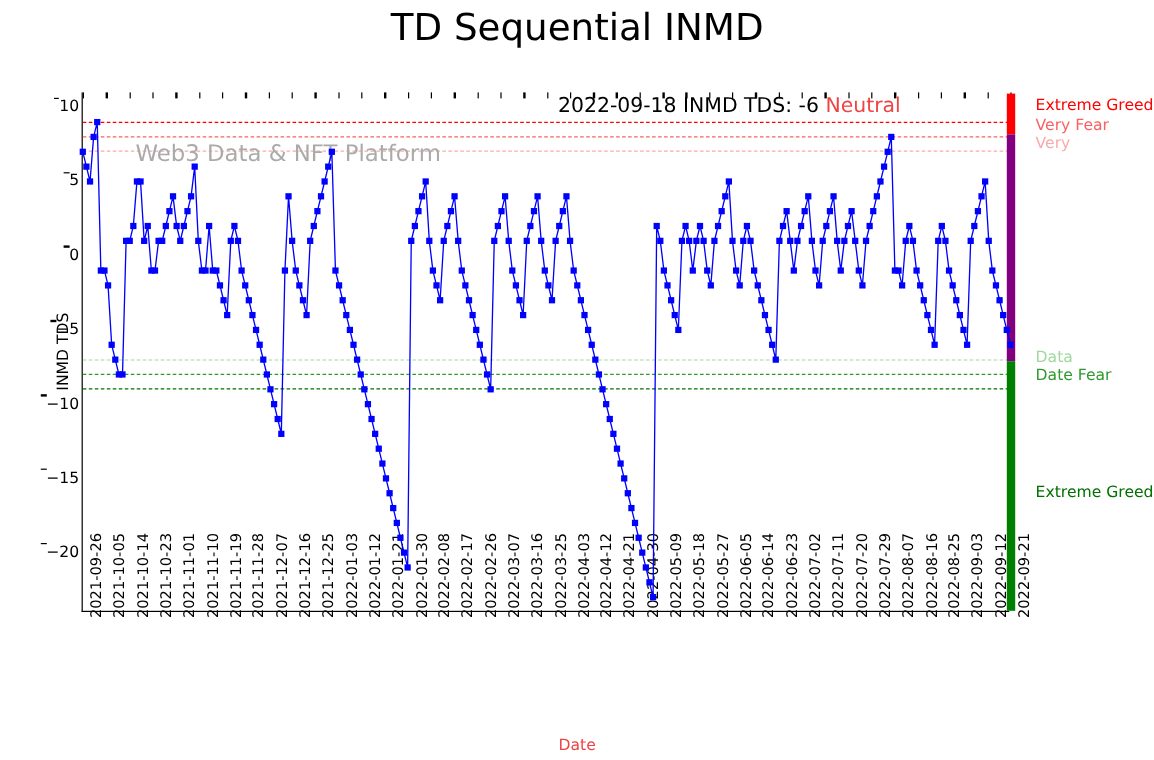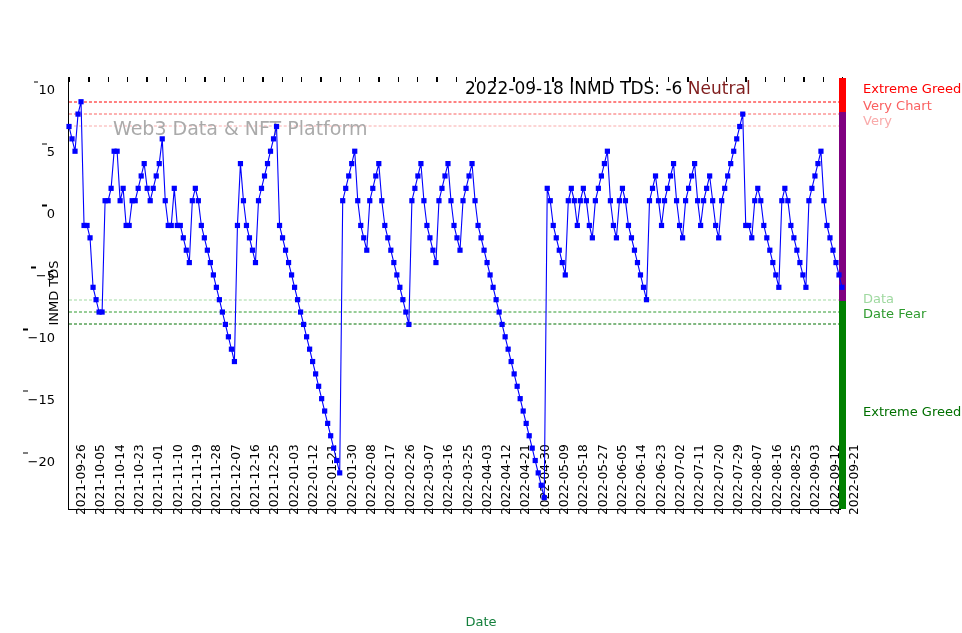--- a/index.html
+++ b/index.html
@@ -19,47 +19,48 @@
     box-sizing:border-box;
   }
   .ylabel{
     position:absolute;left:-48px;top:50%;
     transform:translateY(-50%) rotate(-90deg);
     transform-origin:center center;
     font-size:13px;color:#000;white-space:nowrap;
   }
   .xlabel{
     position:absolute;left:0;top:614px;width:962px;text-align:center;
-    font-size:13px;color:#15803d;
+    font-size:13px;color:#ef4444;
   }
   .ytick{position:absolute;right:100%;transform:translateY(-50%);
-    padding-right:14px;font-size:13px;color:#000;white-space:nowrap;text-align:right;}
+    padding-right:3px;font-size:13px;color:#000;white-space:nowrap;text-align:right;}
   .ytick-mark{position:absolute;left:-4.5px;top:-0.7px;width:4.5px;height:1.4px;background:#000;}
   .xtick{position:absolute;top:100%;transform-origin:left top;
     font-size:12.2px;color:#000;white-space:nowrap;}
   .xtick-mark{position:absolute;top:0;left:0;width:1.4px;height:4.5px;background:#000;}
   .thresh{position:absolute;left:0;width:100%;height:0;
     border-top-width:1.35px;border-top-style:dashed;transform:translateY(-50%);}
   .thresh-label{position:absolute;left:794px;transform:translateY(-50%);
     font-size:13px;white-space:nowrap;}
   .zone-bar{position:absolute;width:7px;left:770px;}
   .annot{
     position:absolute;font-size:17px;color:#000;white-space:nowrap;
   }
-  .annot .neutral{color:#7f1d1d;}
+  .annot .neutral{color:#ef4444;}
   .wm{position:absolute;color:#aaaaaa;white-space:nowrap;}
   .wm1{font-size:19px;left:44px;top:14px;}
   .wm2{font-size:19px;left:44px;top:40px;}
   svg.series{position:absolute;left:0;top:0;overflow:visible;}
 </style>
 </head>
 <body>
 
 <div id="chart-root">
 
+  <div class="chart-title">TD Sequential INMD</div>
 
   <div class="plot-area" id="plot-area">
     <div class="ylabel">INMD TDS</div>
     <div id="yticks">
         <div class="ytick" style="top: 12.3714px;">10<span class="ytick-mark"></span></div>
         <div class="ytick" style="top: 74.2286px;">5<span class="ytick-mark"></span></div>
         <div class="ytick" style="top: 136.086px;">0<span class="ytick-mark"></span></div>
         <div class="ytick" style="top: 197.943px;">−5<span class="ytick-mark"></span></div>
         <div class="ytick" style="top: 259.8px;">−10<span class="ytick-mark"></span></div>
         <div class="ytick" style="top: 321.657px;">−15<span class="ytick-mark"></span></div>
@@ -157,21 +158,21 @@
         <div class="thresh" style="top: 235.057px; border-top-color: rgb(46, 155, 46); border-top-style: dashed;"></div>
         <div class="thresh" style="top: 247.429px; border-top-color: rgb(0, 112, 0); border-top-style: dashed;"></div>
       </div>
     <div id="zonebars">
         <div class="zone-bar" style="top: 1.23714px; height: 33.4029px; background: rgb(255, 0, 0);"></div>
         <div class="zone-bar" style="top: 34.64px; height: 189.283px; background: rgb(128, 0, 128);"></div>
         <div class="zone-bar" style="top: 223.923px; height: 207.84px; background: rgb(0, 128, 0);"></div>
       </div>
     <div id="zonelabels">
         <div class="thresh-label" style="top: 11.1343px; color: rgb(255, 0, 0);">Extreme Greed</div>
-        <div class="thresh-label" style="top: 28.4543px; color: rgb(250, 96, 96);">Very Chart</div>
+        <div class="thresh-label" style="top: 28.4543px; color: rgb(250, 96, 96);">Very Fear</div>
         <div class="thresh-label" style="top: 43.3px; color: rgb(249, 170, 170);">Very</div>
         <div class="thresh-label" style="top: 221.449px; color: rgb(159, 217, 160);">Data</div>
         <div class="thresh-label" style="top: 236.294px; color: rgb(46, 155, 46);">Date Fear</div>
         <div class="thresh-label" style="top: 334.029px; color: rgb(0, 112, 0);">Extreme Greed</div>
       </div>
 
     <div class="wm wm2">Web3 Data &amp; NFT Platform</div>
 
     <div class="annot" id="annot" style="left: 396px; top: 0.515714px;">
       <span>2022-09-18 INMD TDS: -6</span>

